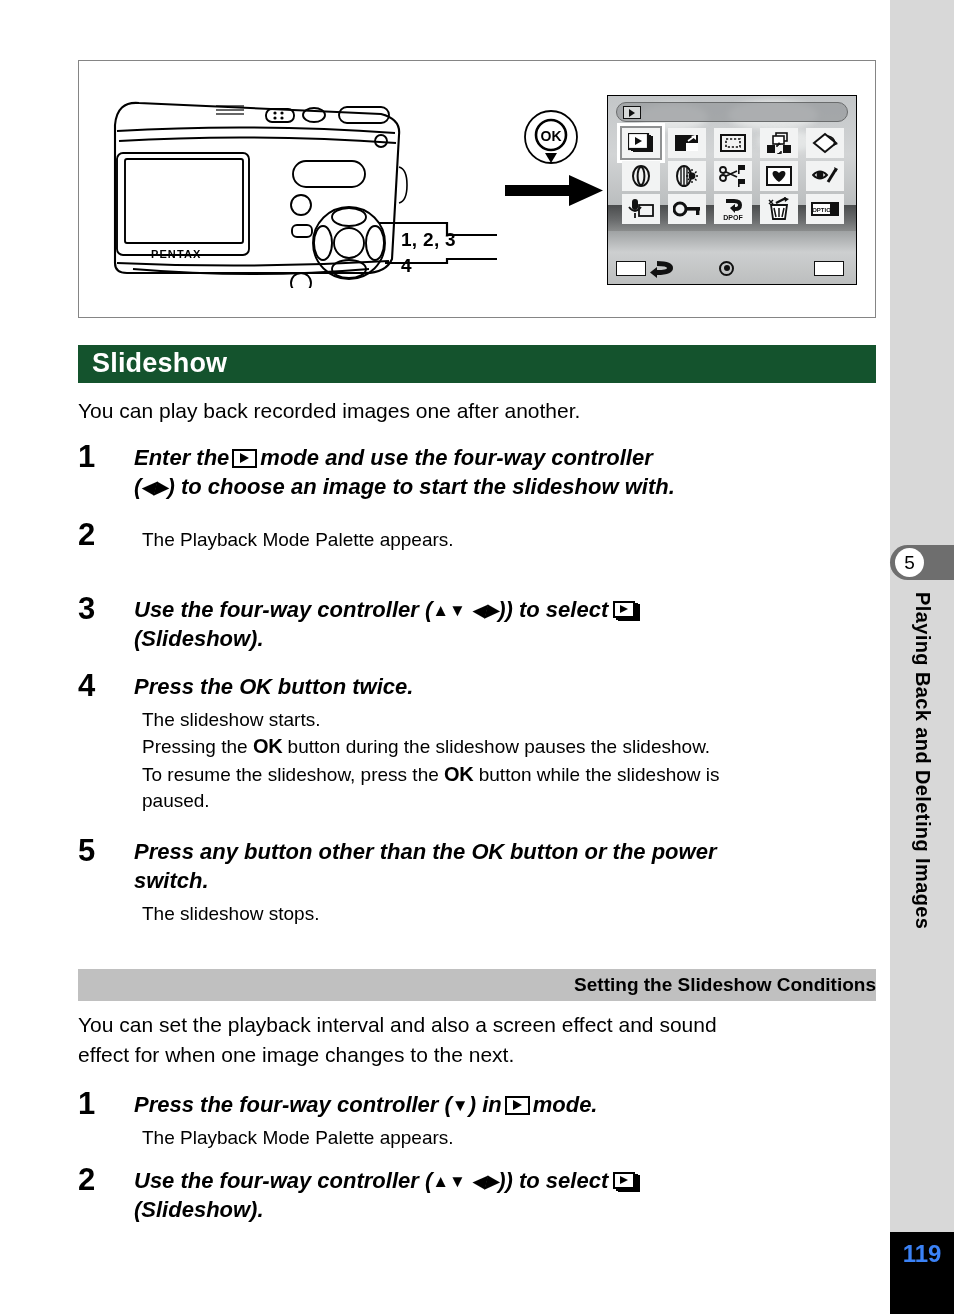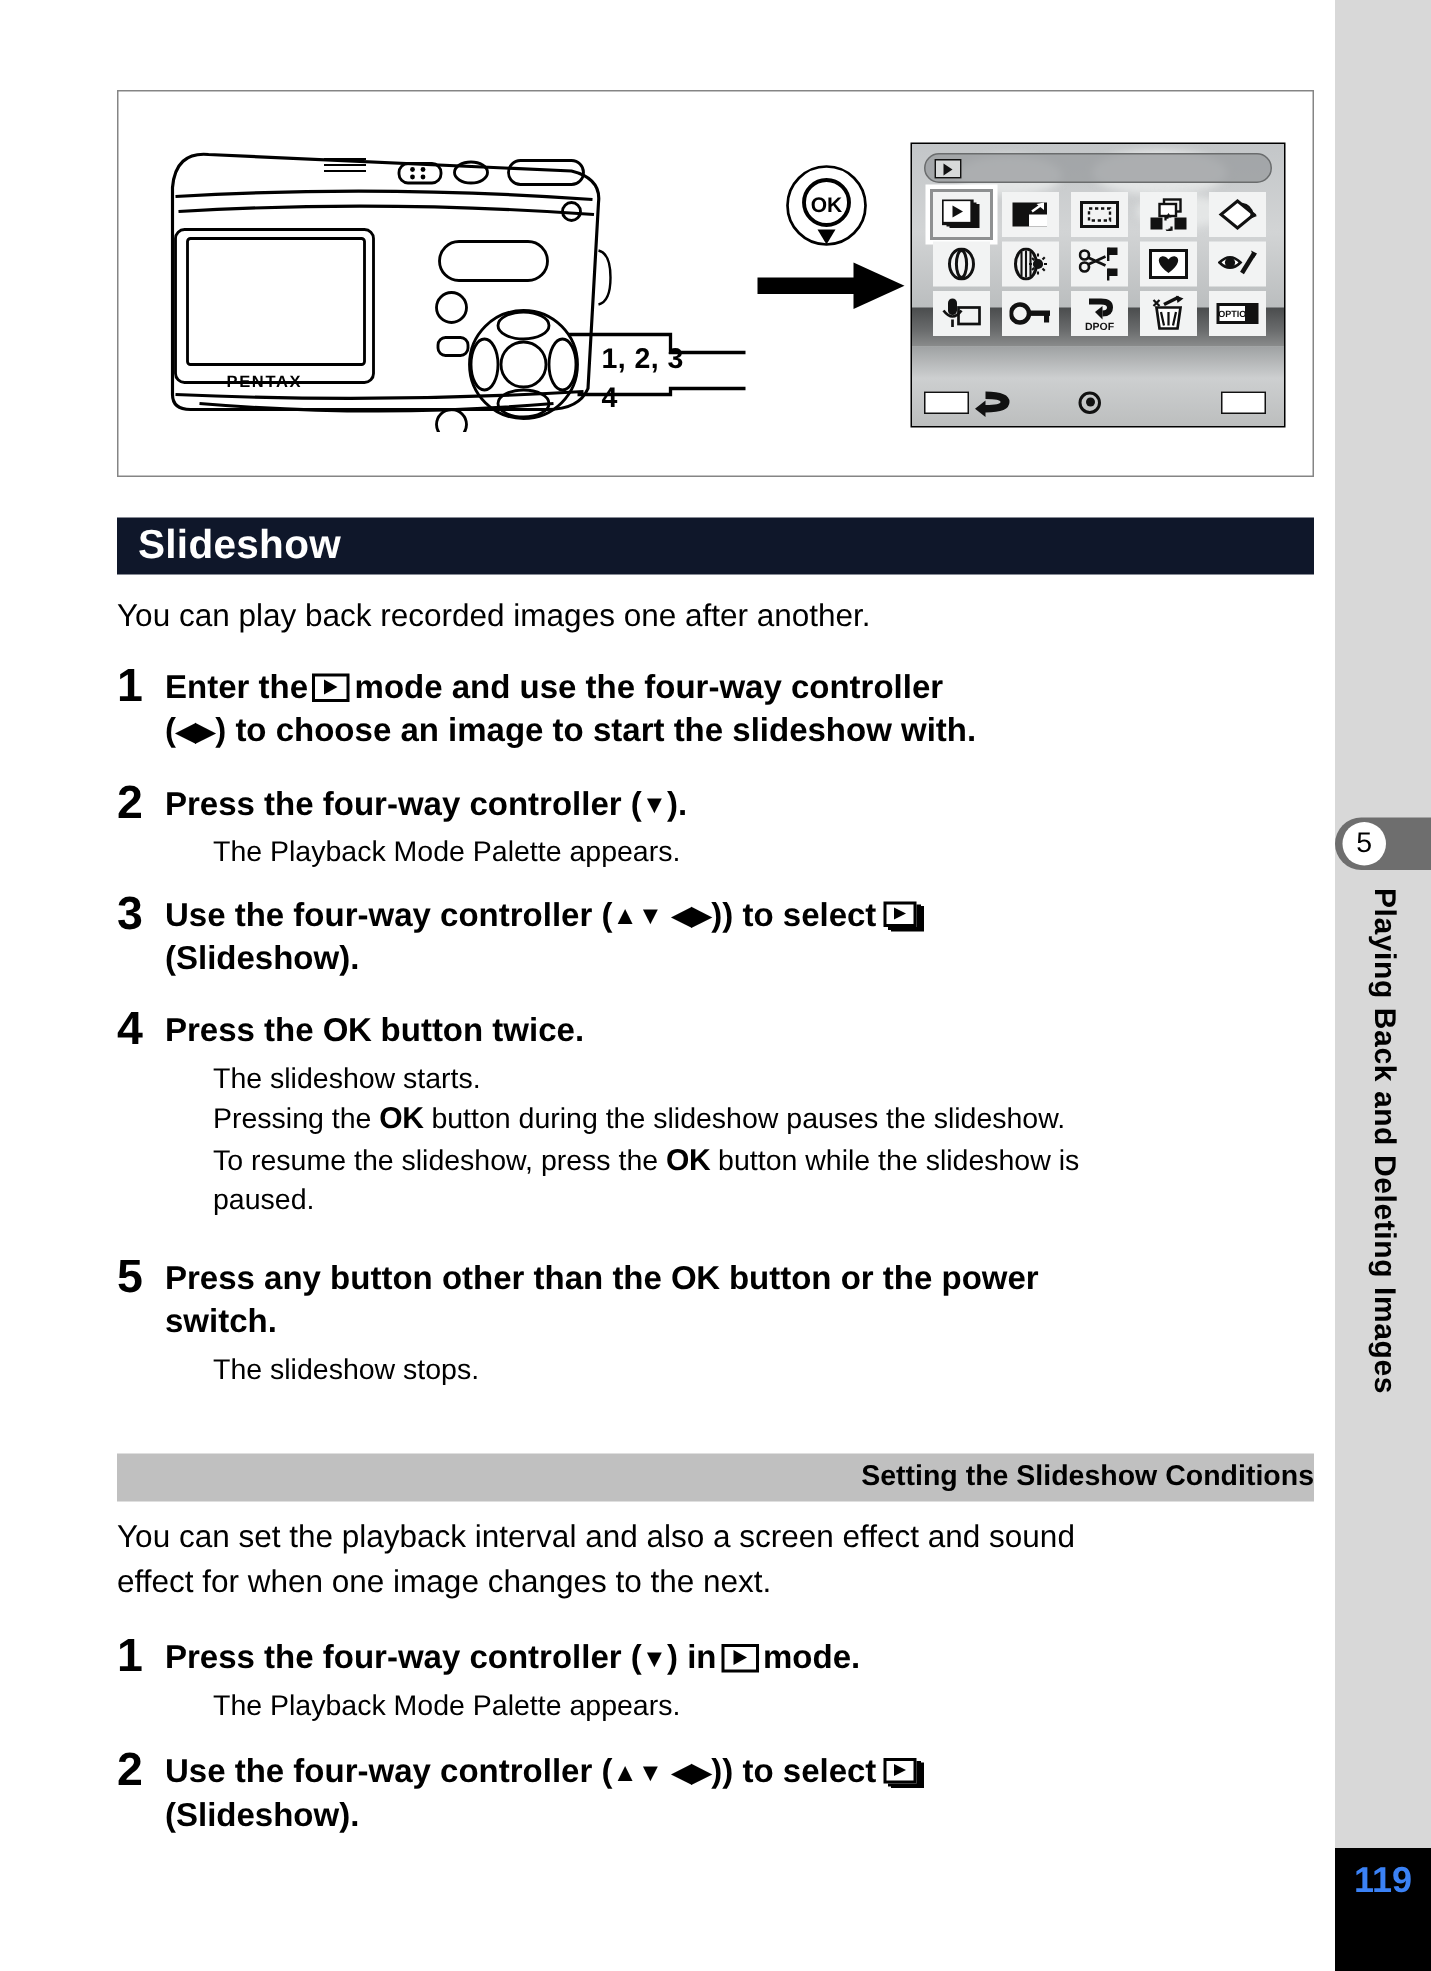--- a/index.html
+++ b/index.html
@@ -138,21 +138,21 @@
     width: 15px; height: 15px; border: 2px solid #111; border-radius: 50%;
     position: relative; margin-left: 44px;
   }
   .rec-dot::after { content:""; position:absolute; left:2.5px; top:2.5px;
     width:6px; height:6px; background:#111; border-radius:50%; }
 
   
   .h1bar {
     position: absolute; left: 78px; top: 345px;
     width: 798px; height: 38px;
-    background: #0f172a;
+    background: #14532d;
     color: #ffffff;
     font-size: 27px; font-weight: bold;
     padding: 3px 0 0 14px;
     letter-spacing: .2px;
   }
   .h2bar {
     position: absolute; left: 78px; top: 969px;
     width: 798px; height: 32px;
     background: #c0c0c0;
     color: #000000;
@@ -168,22 +168,22 @@
   }
   .intro1 { top: 396px; }
   .intro2 { top: 1010px; }
 
   .step { position: absolute; left: 78px; width: 805px; }
   .step-num {
     position: absolute; left: 0; top: -4px;
     font-size: 31px; font-weight: bold;
   }
   .step-text {
-    margin-left: 32px;
-    font-size: 22px; font-weight: bold; line-height: 1.32;
+    margin-left: 56px;
+    font-size: 22px; font-weight: bold; line-height: 1.32; font-style: italic;
   }
   .step-note {
     margin-left: 64px;
     font-size: 19px; font-weight: normal; line-height: 1.38;
     margin-top: 6px;
   }
   .bold-ok { font-weight: bold; font-size: 22px; letter-spacing: -0.3px; }
   .note-ok { font-weight: bold; font-size: 20px; letter-spacing: -0.3px; }
 
   
@@ -483,23 +483,20 @@
   <div class="step" style="top:443px;">
     <div class="step-num">1</div>
     <div class="step-text">
       <span>Enter the</span><span class="ico-play"></span><span>mode and use the four-way controller</span><br>
       <span>(</span><span class="tri">◀</span><span class="tri">▶</span><span>) to choose an image to start the slideshow with.</span>
     </div>
   </div>
 
   <div class="step" style="top:521px;">
     <div class="step-num">2</div>
-    <div class="step-text">
-      <span>Press the four-way controller (</span><span class="tri">▼</span><span>).</span>
-    </div>
     <div class="step-note">The Playback Mode Palette appears.</div>
   </div>
 
   <div class="step" style="top:595px;">
     <div class="step-num">3</div>
     <div class="step-text">
       <span>Use the four-way controller (</span><span class="tri">▲</span><span class="tri">▼</span> <span class="tri">◀</span><span class="tri">▶</span><span>)</span><span>) to select</span><span class="ico-slide"><span class="fr3"></span><span class="fr2"></span><span class="fr1"></span></span><br>
       <span>(Slideshow).</span>
     </div>
   </div>

